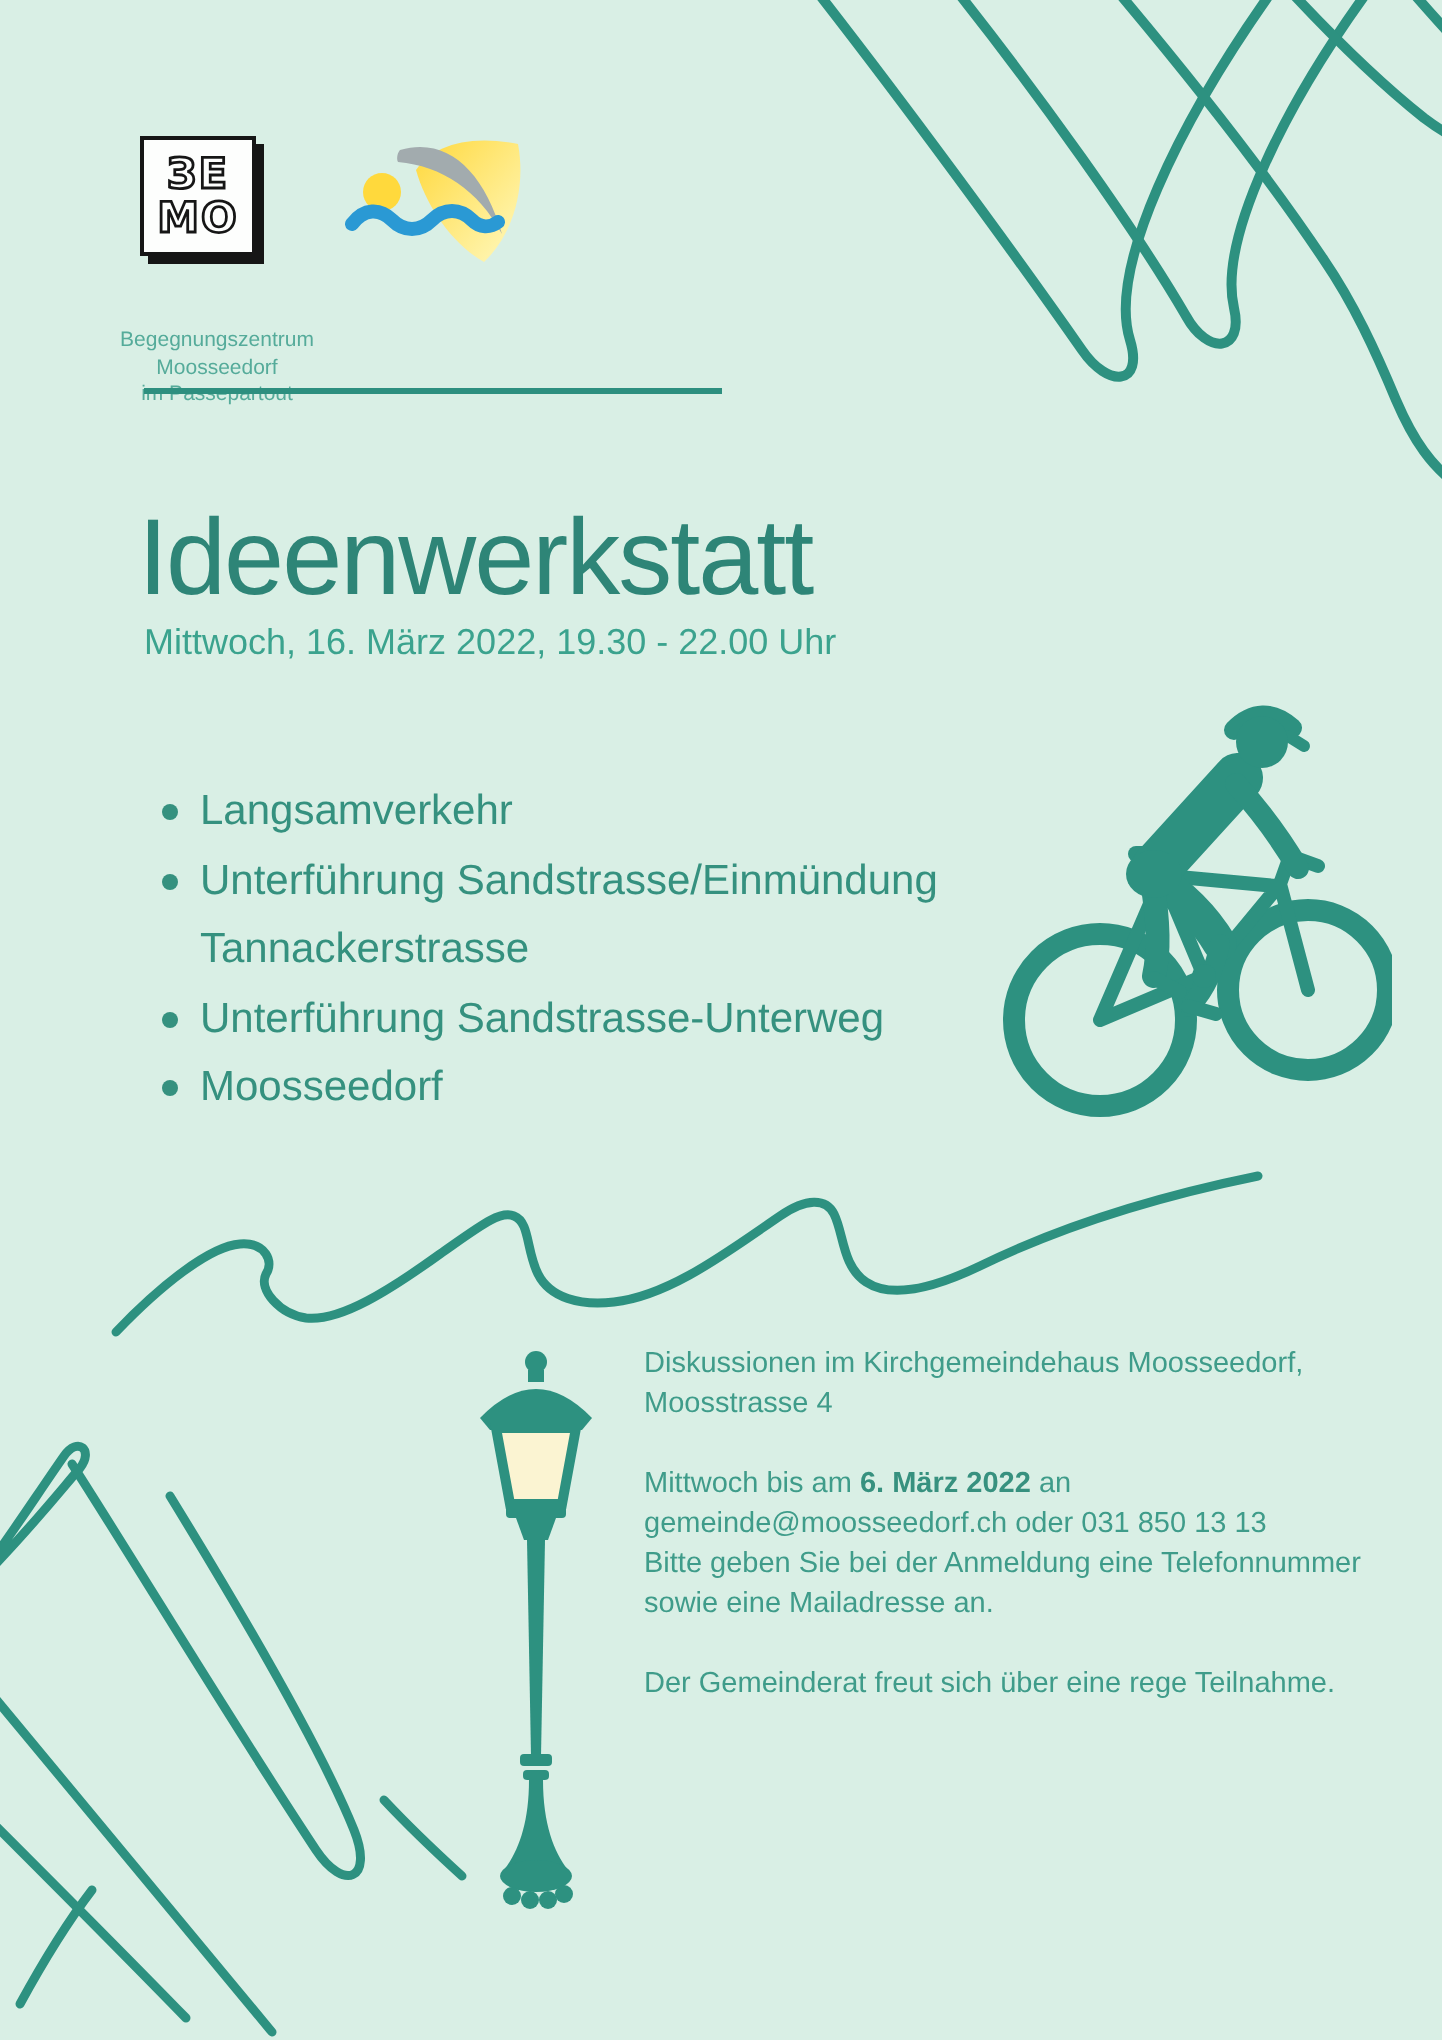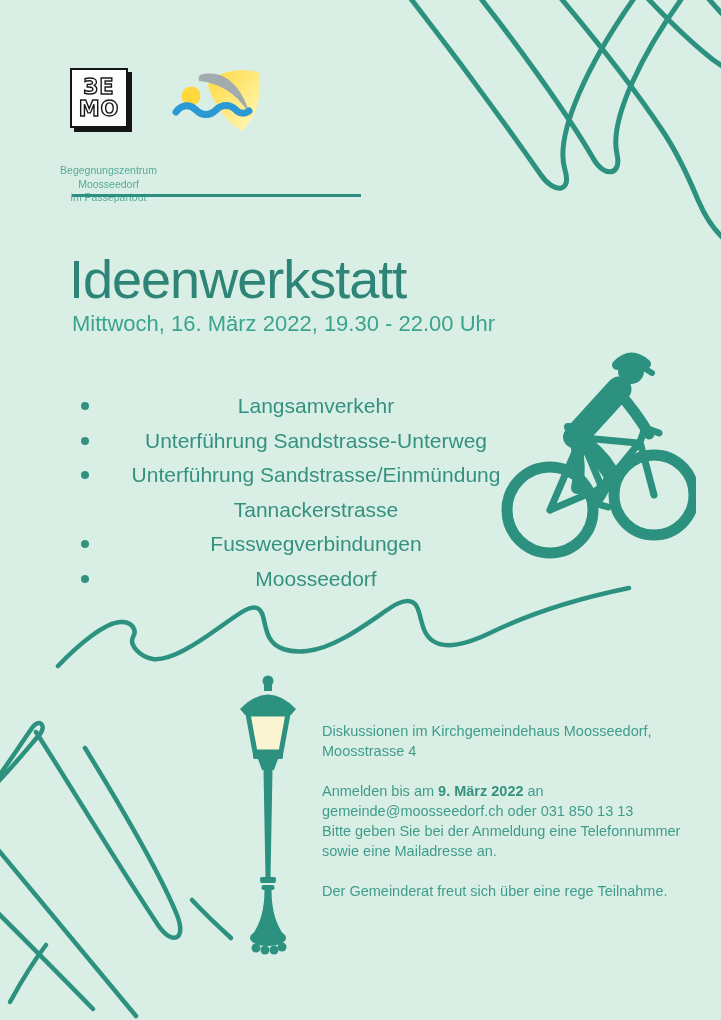--- a/index.html
+++ b/index.html
@@ -49,53 +49,52 @@
     position: absolute;
     left: 69px; top: 248px;
     font-size: 54px;
     font-weight: normal;
     letter-spacing: -1px;
     color: #2e8577;
   }
   .subtitle {
     position: absolute;
     left: 72px; top: 311px;
-    font-size: 22px;
+    font-size: 18px;
     color: #3ba38e;
     text-align: right;
   }
 
   
   .topics {
     position: absolute;
     left: 72px; top: 389px;
     width: 460px;
     list-style: none;
-    text-align: center;
   }
   .topics li {
     position: relative;
     padding-left: 28px;
     font-size: 21px;
     line-height: 34.5px;
     color: #35917f;
     white-space: pre-line;
   }
   .topics li .dot {
     position: absolute;
     left: 9px; top: 13px;
     width: 8px; height: 8px;
     border-radius: 50%;
     background: #35917f;
   }
 
   
   .info {
     position: absolute;
-    left: 322px; top: 721px;
+    left: 322px; top: 672px;
     width: 385px;
     font-size: 14.5px;
     line-height: 20px;
     color: #3f9c8a;
   }
   .info p { margin-bottom: 20px; white-space: pre-line; }
   .info strong { font-weight: bold; color: #37917f; }
 
   
   .svg-abs { position: absolute; }
@@ -155,24 +154,23 @@
 Moosseedorf
 im Passepartout</div>
 
   <div class="header-rule"></div>
 
   <h1 class="title">Ideenwerkstatt</h1>
   <div class="subtitle">Mittwoch, 16. März 2022, 19.30 - 22.00 Uhr</div>
 
   <ul class="topics">
     <li><span class="dot"></span><span>Langsamverkehr</span></li>
-    <li><span class="dot"></span><span>Unterführung Sandstrasse-Unterweg</span></li>
     <li><span class="dot"></span><span>Unterführung Sandstrasse/Einmündung
 Tannackerstrasse</span></li>
-    <li><span class="dot"></span><span>Fusswegverbindungen</span></li>
+    <li><span class="dot"></span><span>Unterführung Sandstrasse-Unterweg</span></li>
     <li><span class="dot"></span><span>Moosseedorf</span></li>
   </ul>
 
   <svg class="svg-abs cyclist" width="198" height="230" viewBox="0 0 198 230" fill="none">
     <g stroke="#2d9180" stroke-linecap="round">
       <circle cx="52" cy="172" r="43" stroke-width="11"></circle>
       <circle cx="156" cy="157" r="40" stroke-width="11"></circle>
       <path d="M 52 172 L 104 150 L 83 100 M 52 172 L 83 100 M 104 150 L 142 104 L 156 157 M 142 104 L 147 90 L 161 95 M 86 100 L 140 105" stroke-width="7"></path>
       <path d="M 104 150 L 96 167" stroke-width="7"></path>
       <path d="M 70 89 L 93 89" stroke-width="8"></path>
@@ -211,20 +209,20 @@
       <circle cx="28" cy="276" r="4.5"></circle>
       <circle cx="37" cy="278" r="4.5"></circle>
       <circle cx="46" cy="278" r="4.5"></circle>
       <circle cx="54" cy="275" r="4.5"></circle>
     </g>
   </svg>
 
   <div class="info">
     <p>Diskussionen im Kirchgemeindehaus Moosseedorf,
 Moosstrasse 4</p>
-    <p><span>Anmelden bis am </span><strong>9. März 2022</strong><span> an</span>
+    <p><span>Mittwoch bis am </span><strong>6. März 2022</strong><span> an</span>
 <span>gemeinde@moosseedorf.ch oder 031 850 13 13
 Bitte geben Sie bei der Anmeldung eine Telefonnummer
 sowie eine Mailadresse an.</span></p>
     <p>Der Gemeinderat freut sich über eine rege Teilnahme.</p>
   </div>
 
 </div>
 
 </body></html>

